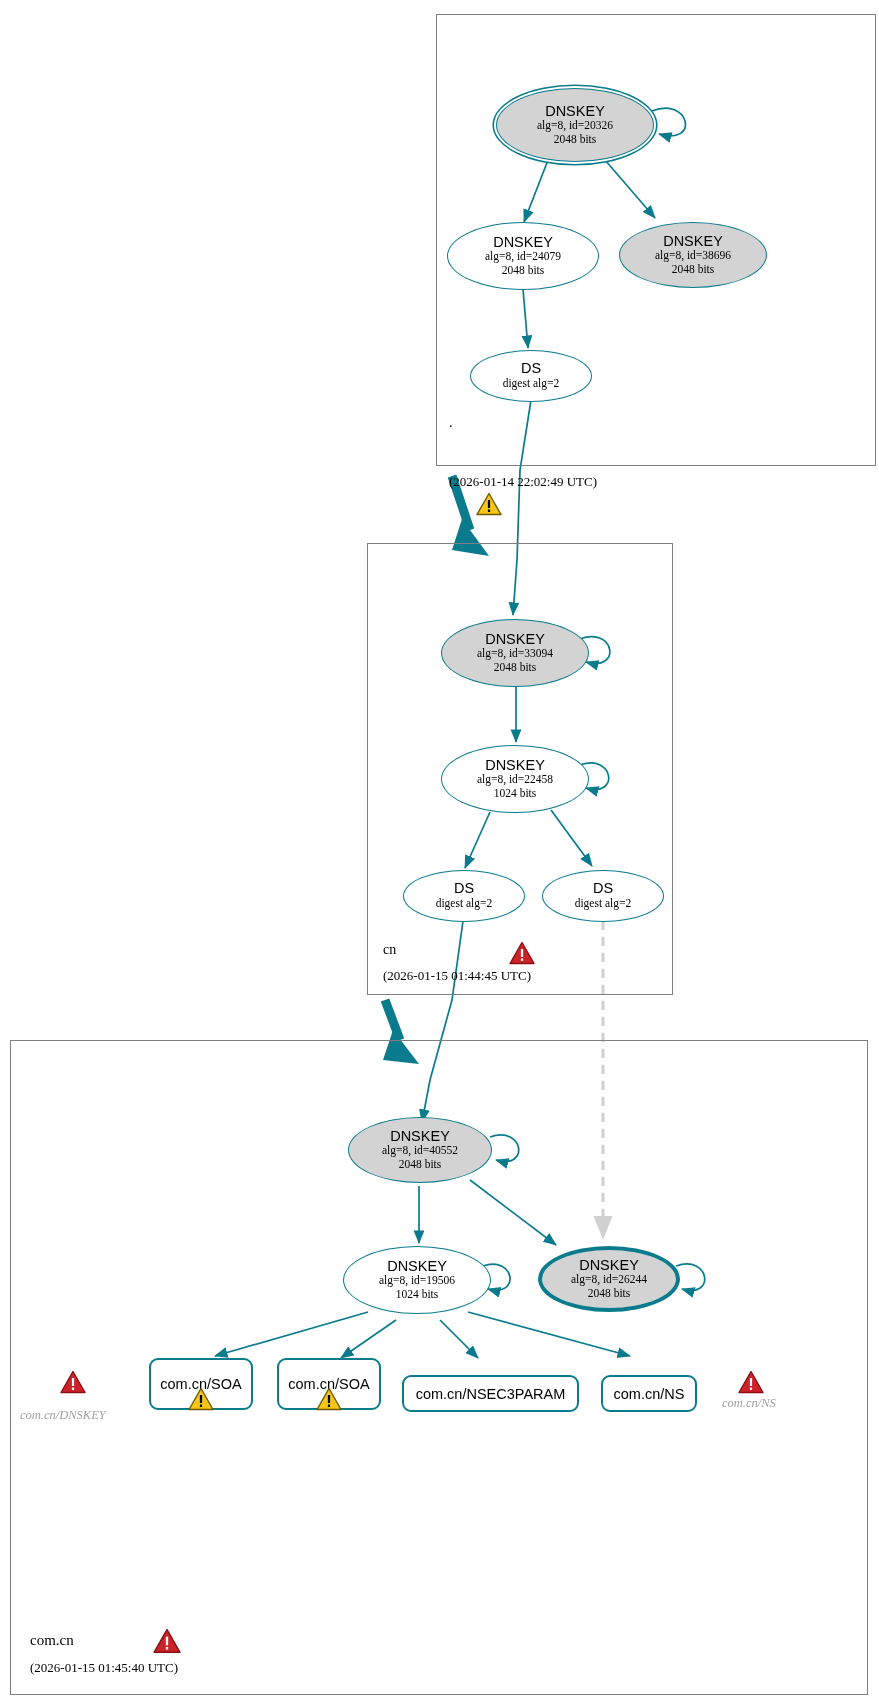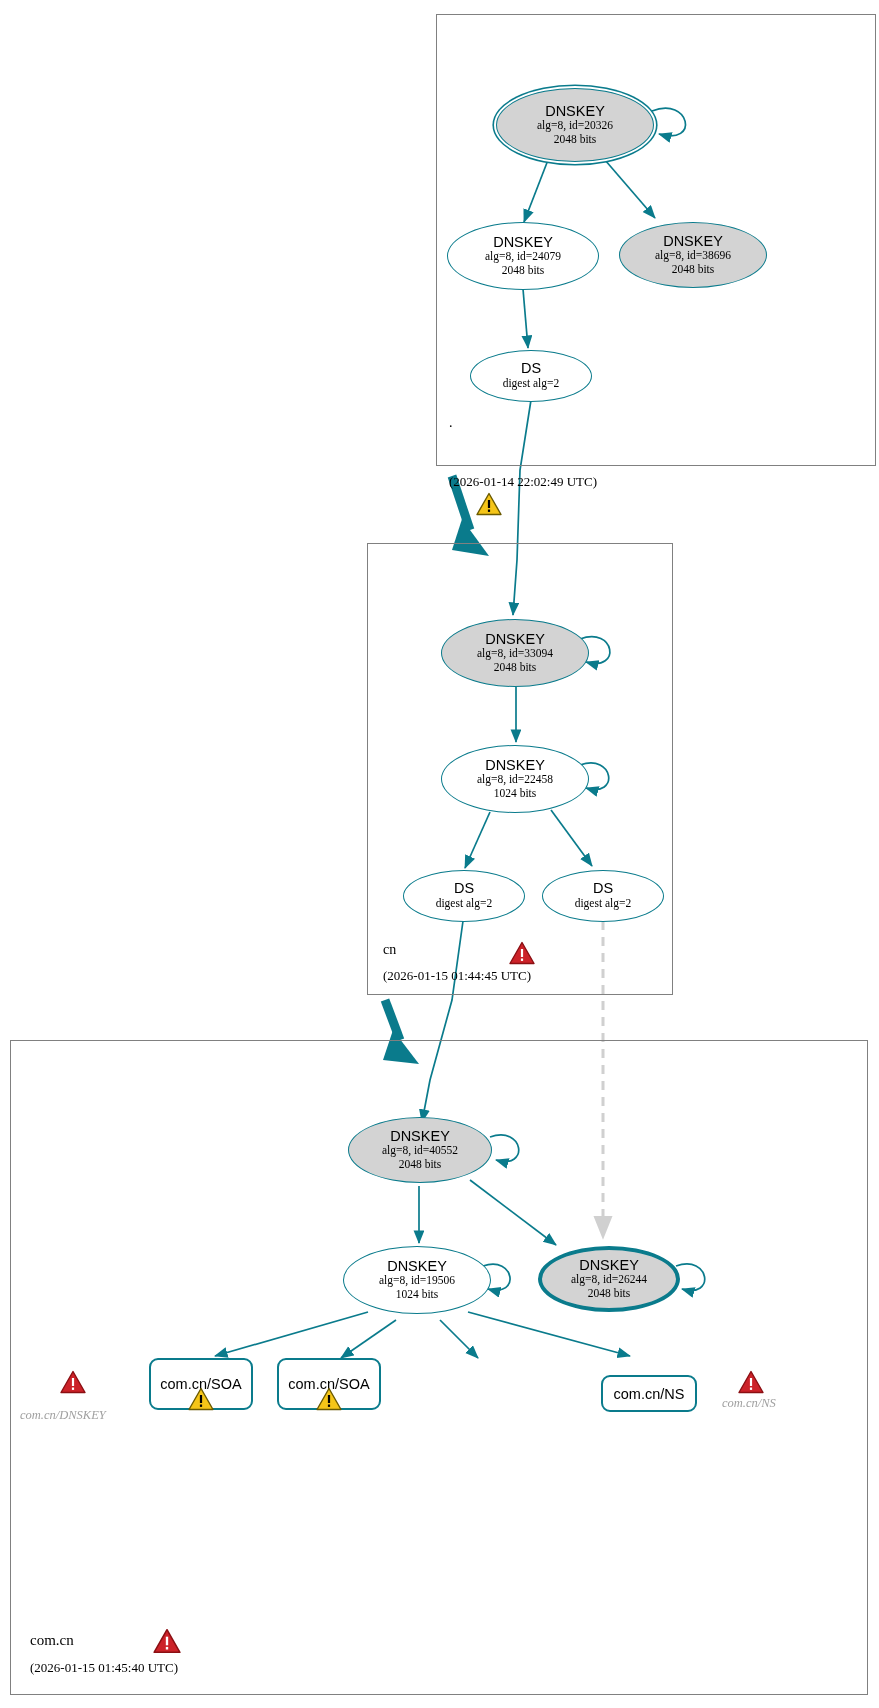--- a/index.html
+++ b/index.html
@@ -213,20 +213,23 @@
     <span class="lbl">com.cn/SOA</span>
   </div>
   <div class="tri" style="left:316px;top:1387px;">
     <svg width="26" height="24" viewBox="0 0 26 24">
       <path d="M13,1.5 L25,22.5 L1,22.5 z" fill="#f5c518" stroke="#6b5a00" stroke-width="1.4" stroke-linejoin="round"></path>
       <rect x="11.9" y="8" width="2.2" height="8" fill="#000"></rect>
       <rect x="11.9" y="17.5" width="2.2" height="2.4" fill="#000"></rect>
     </svg>
   </div>
 
+  <div class="rrbox" style="left:402px;top:1375px;width:177px;height:37px;">
+    <span class="lbl">com.cn/NSEC3PARAM</span>
+  </div>
 
   <div class="rrbox" style="left:601px;top:1375px;width:96px;height:37px;">
     <span class="lbl">com.cn/NS</span>
   </div>
 
   <div class="tri" style="left:60px;top:1370px;">
     <svg width="26" height="24" viewBox="0 0 26 24">
       <path d="M13,1.5 L25,22.5 L1,22.5 z" fill="#cc2229" stroke="#8b0f13" stroke-width="1.4" stroke-linejoin="round"></path>
       <rect x="11.9" y="8" width="2.2" height="8" fill="#fff"></rect>
       <rect x="11.9" y="17.5" width="2.2" height="2.4" fill="#fff"></rect>

